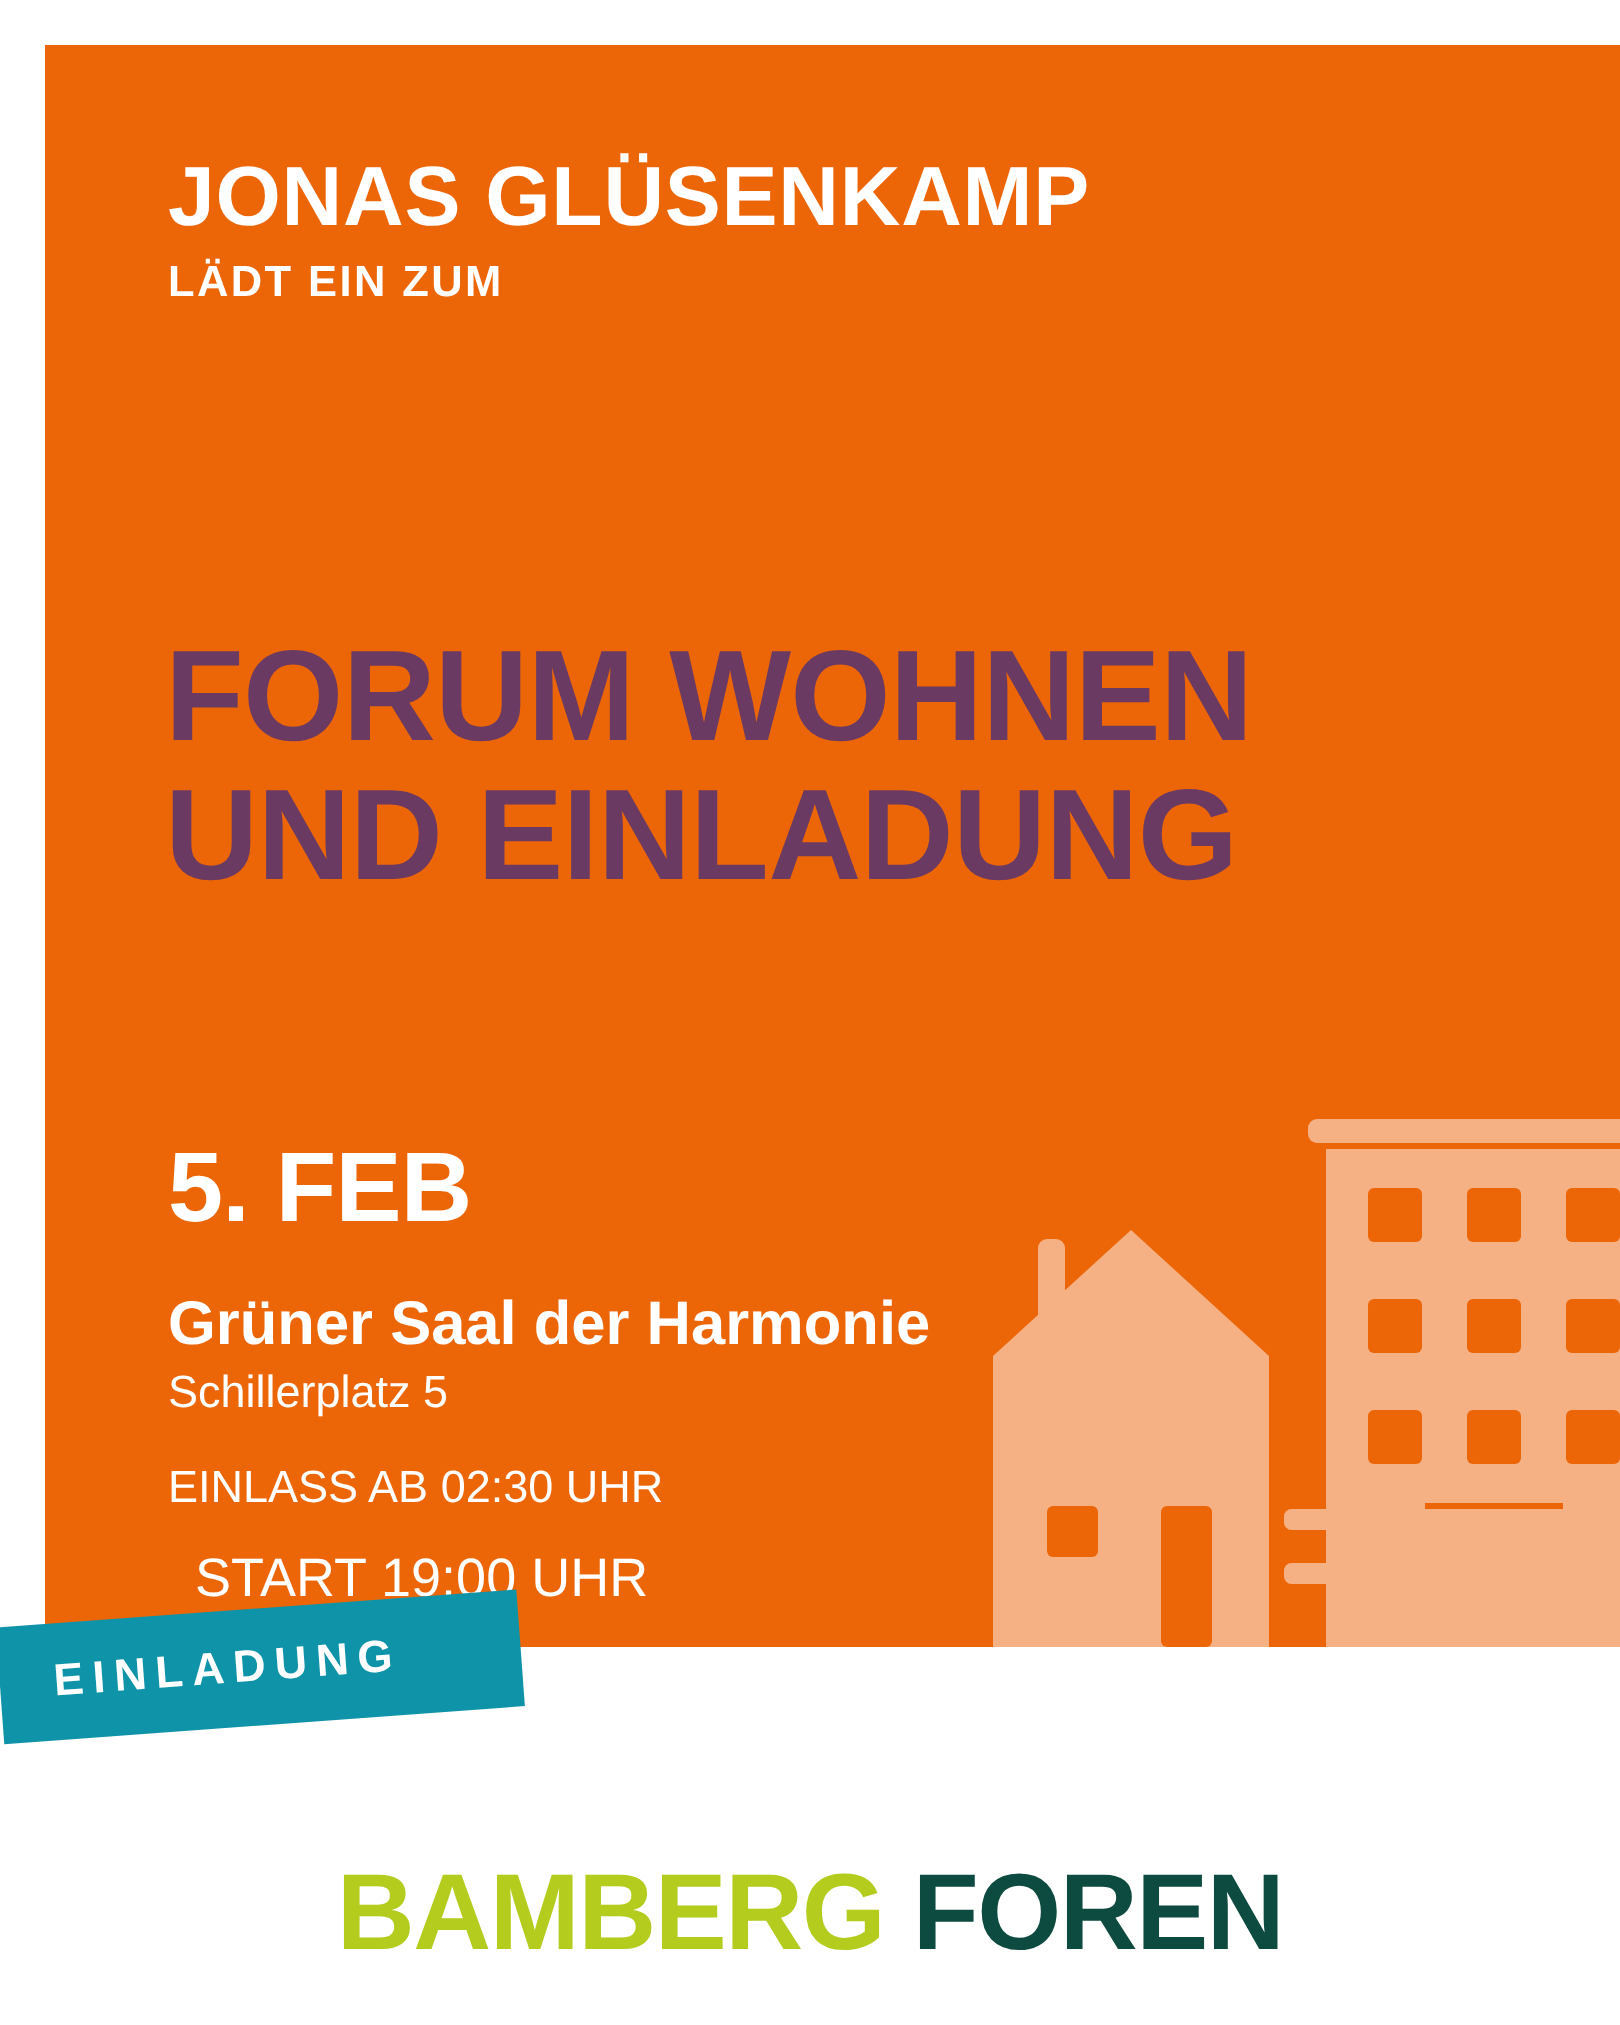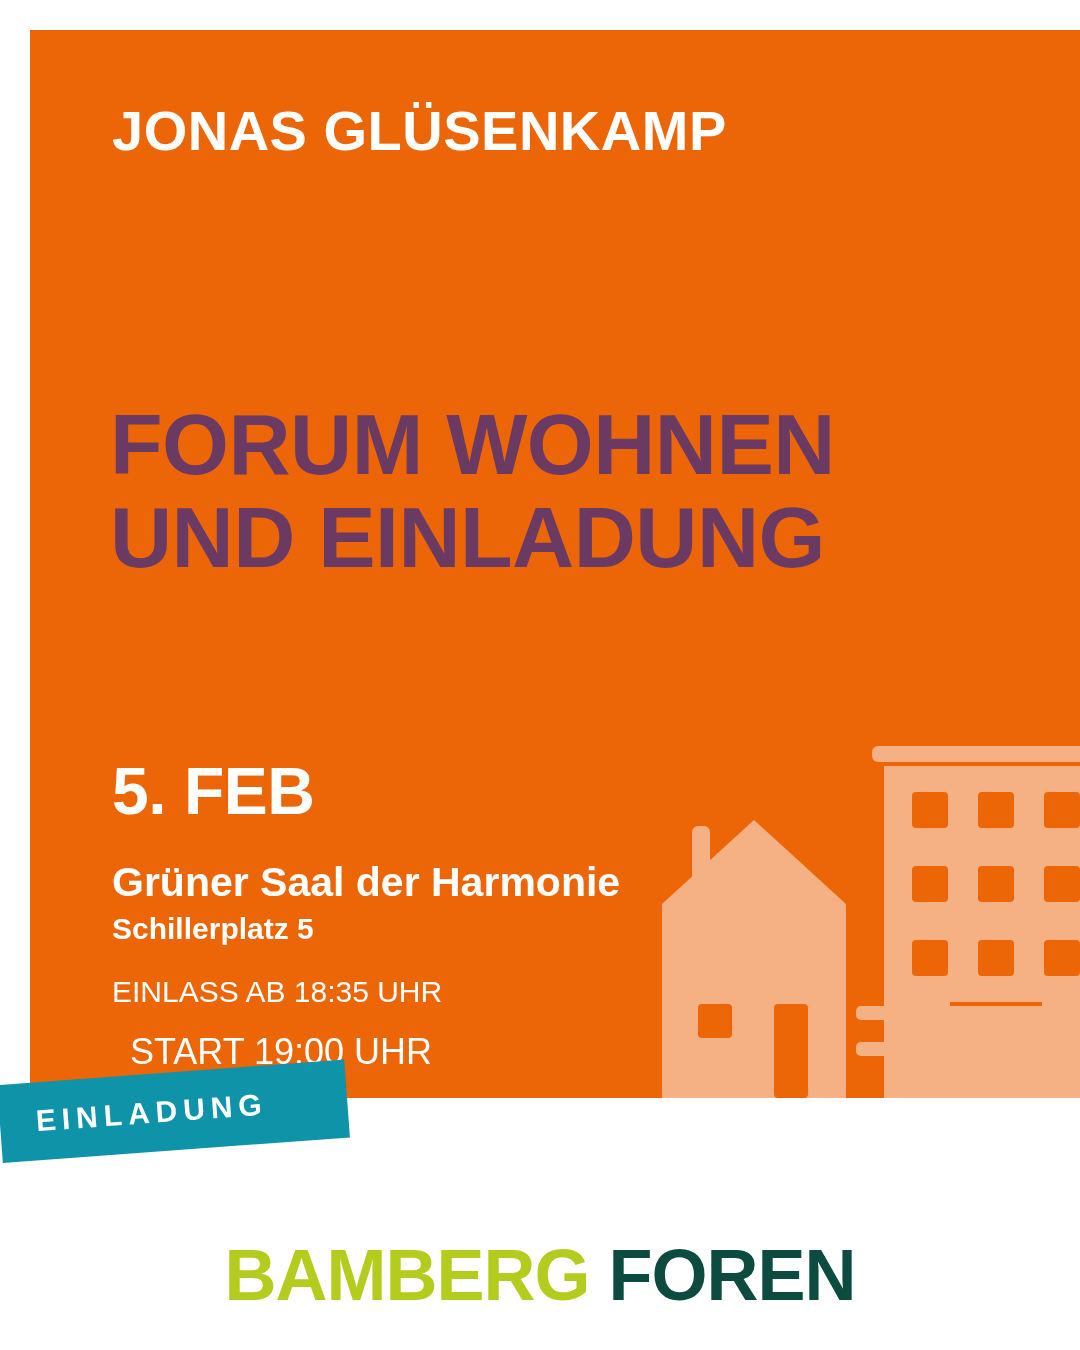--- a/index.html
+++ b/index.html
@@ -53,21 +53,21 @@
     letter-spacing: 1.6px;
     line-height: 1.1;
     margin: 12px 0 0 0;
     white-space: nowrap;
   }
 
   
   .title-block {
     position: absolute;
     left: 80px;
-    top: 368px;
+    top: 388px;
     width: 900px;
     color: #6b3a62;
   }
   .title-line {
     font-size: 86px;
     font-weight: bold;
     line-height: 1.08;
     letter-spacing: -0.5px;
     margin: 0;
     white-space: nowrap;
@@ -89,21 +89,21 @@
     letter-spacing: -0.5px;
   }
   .venue-name {
     font-size: 41px;
     font-weight: bold;
     line-height: 1.2;
     margin: 0 0 4px 0;
   }
   .venue-street {
     font-size: 30px;
-    font-weight: bold;
+    font-weight: normal;
     line-height: 1.2;
     margin: 0 0 26px 0;
   }
   .entry-time {
     font-size: 30px;
     font-weight: normal;
     line-height: 1.25;
     margin: 0 0 6px 0;
   }
   .start-time {
@@ -161,32 +161,33 @@
 </style>
 </head>
 <body>
 
 <div class="poster">
 
   <div class="orange-panel">
 
     <div class="header-block">
       <div class="host-name">JONAS GLÜSENKAMP</div>
+      <div class="host-sub">LÄDT EIN ZUM</div>
     </div>
 
     <div class="title-block">
       <div class="title-line">FORUM WOHNEN</div>
       <div class="title-line">UND EINLADUNG</div>
     </div>
 
     <div class="details-block">
       <div class="date-big">5. FEB</div>
       <div class="venue-name">Grüner Saal der Harmonie</div>
       <div class="venue-street">Schillerplatz 5</div>
-      <div class="entry-time">EINLASS AB 18:35 UHR</div>
+      <div class="entry-time">EINLASS AB 02:30 UHR</div>
       <div class="start-time">START 19:00 UHR</div>
     </div>
 
     <div class="illustration">
       <svg viewBox="0 0 460 390" width="460" height="390" xmlns="http://www.w3.org/2000/svg" aria-hidden="true">
 
         <g fill="#f5b183">
           <rect x="222" y="38" width="248" height="16" rx="6"></rect>
           <rect x="234" y="58" width="224" height="332"></rect>
         </g>

